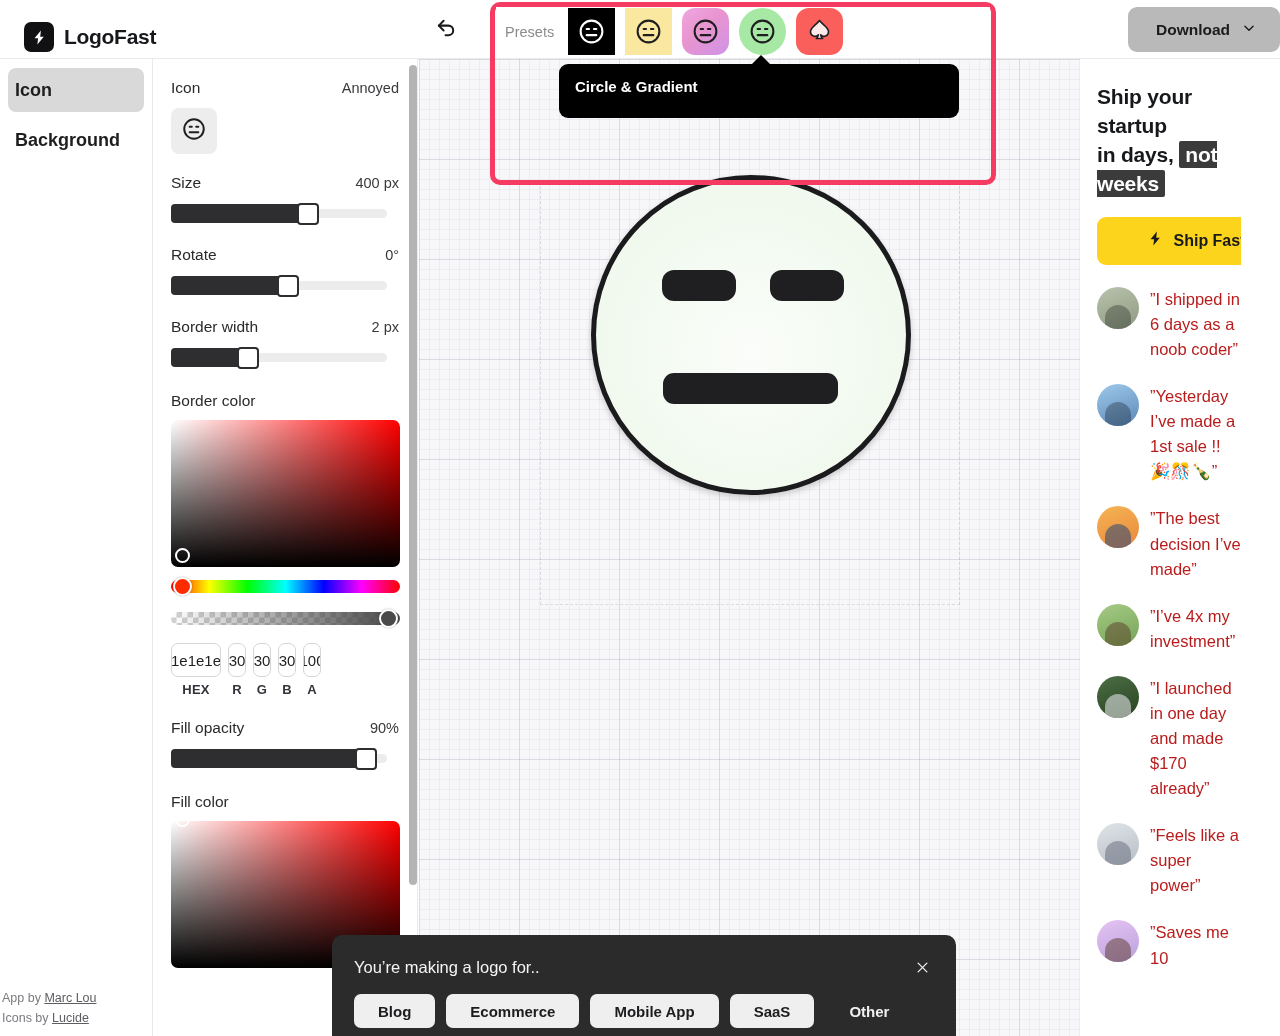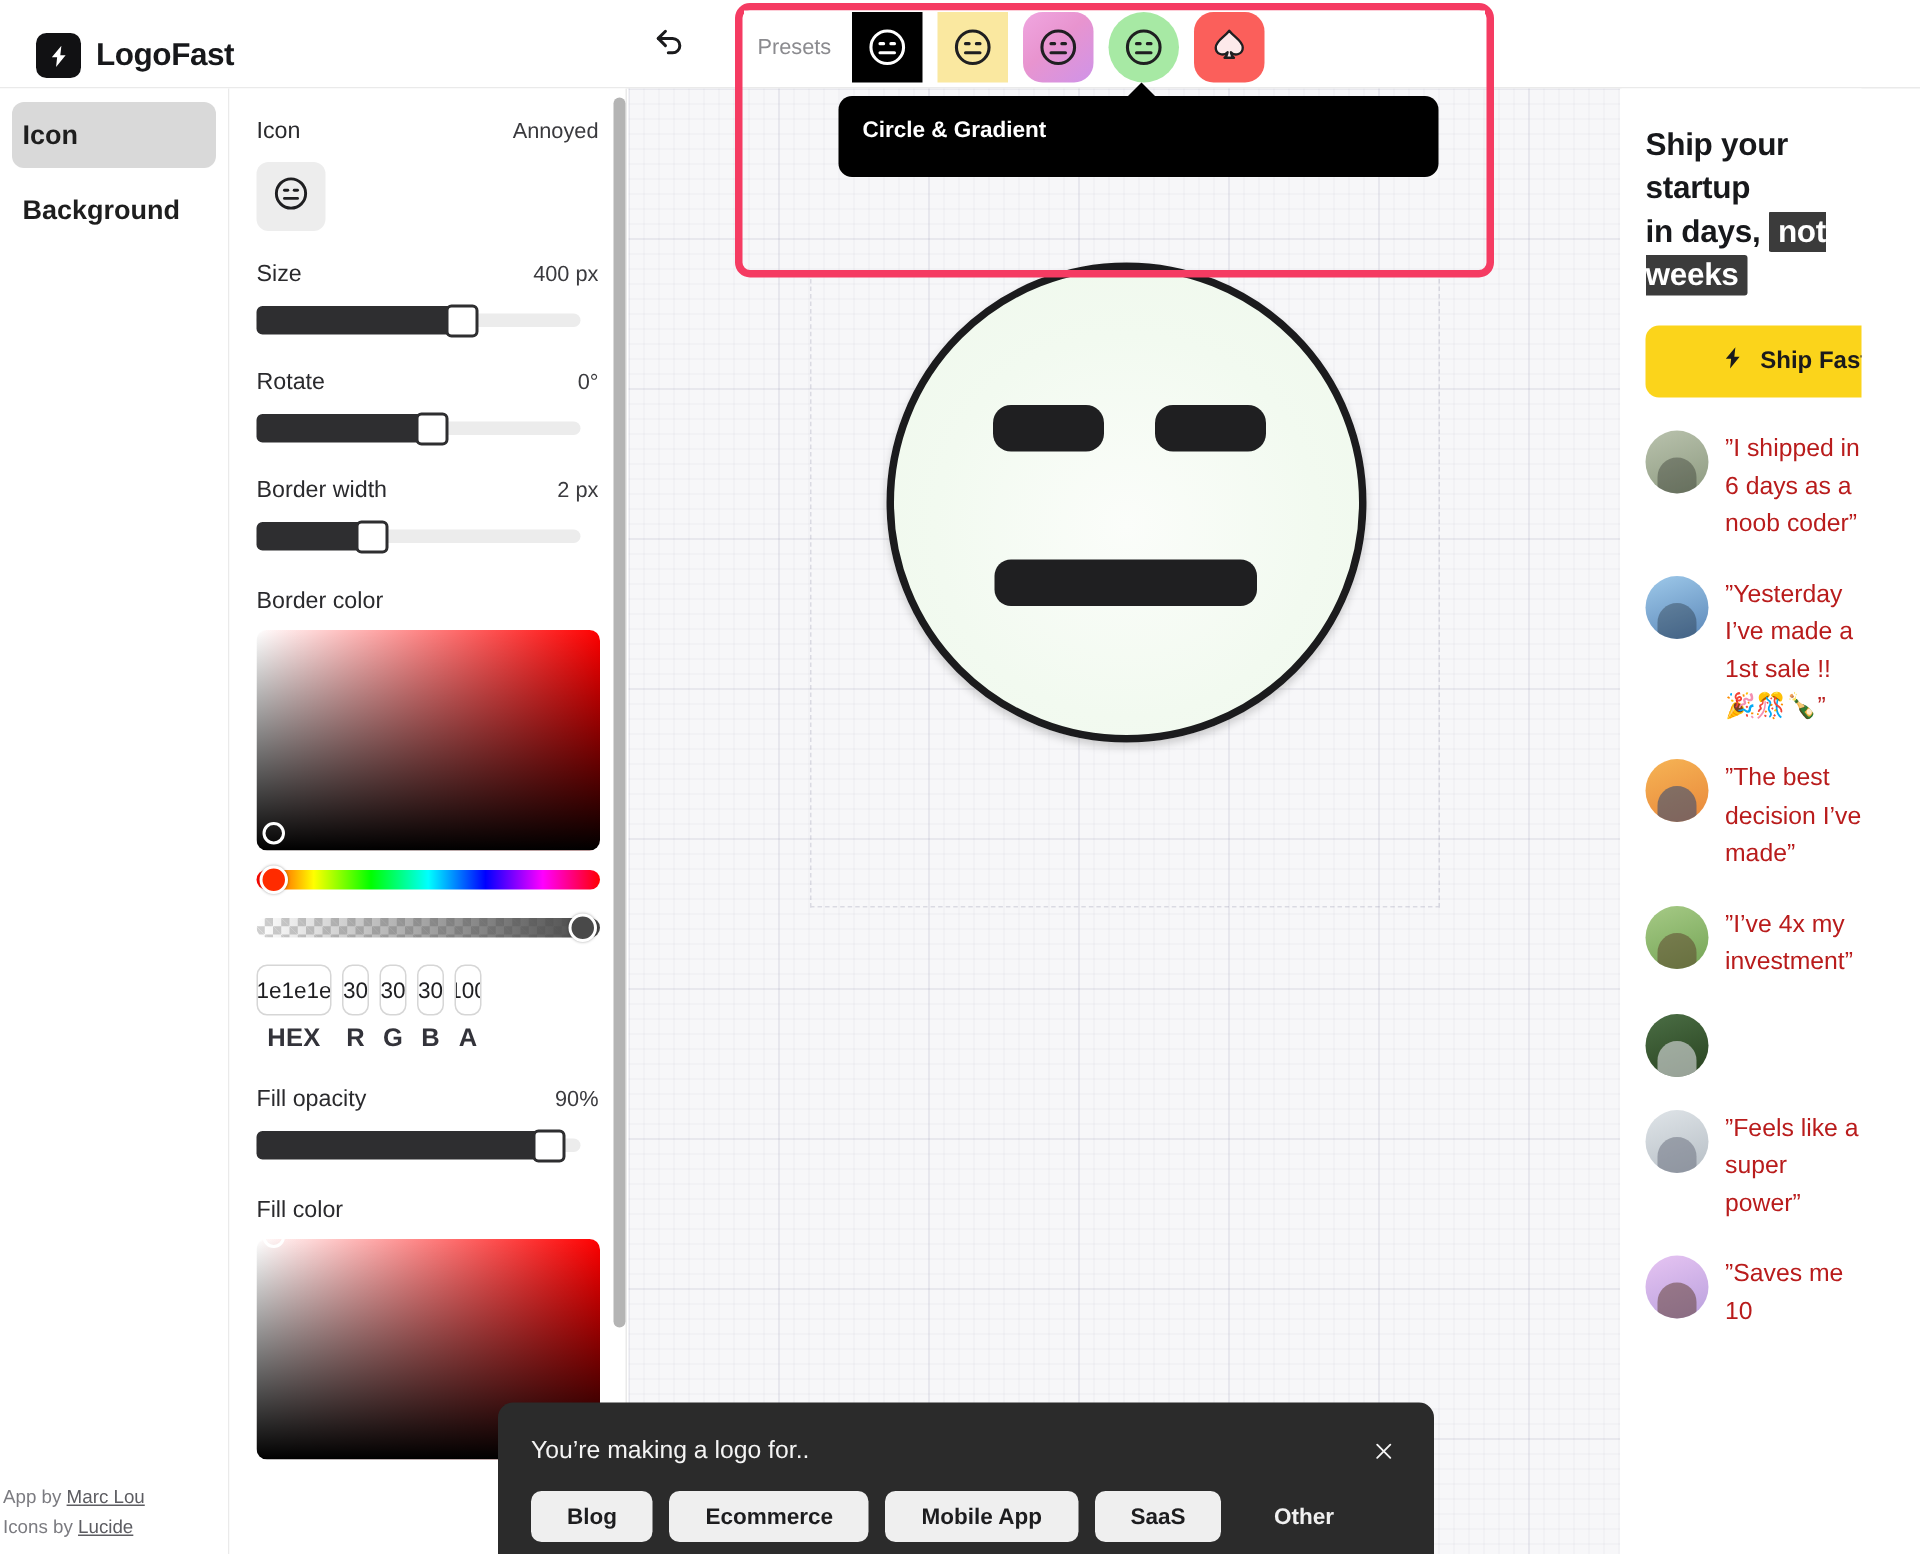--- a/index.html
+++ b/index.html
@@ -160,21 +160,21 @@
 
   .fields { margin-top: 18px; display: flex; gap: 7px; }
   .field-col { display: flex; flex-direction: column; align-items: center; }
   .field-box {
     height: 34px; border: 1px solid #d6d6d6; border-radius: 7px;
     display: flex; align-items: center; justify-content: center;
     font-size: 15px; color: #1f1f22; overflow: hidden; cursor: text;
   }
   .fb-hex { width: 50px; }
   .fb-num { width: 18px; }
-  .field-cap { margin-top: 5px; font-size: 17px; font-weight: 700; color: #33333a; letter-spacing: .2px; }
+  .field-cap { margin-top: 5px; font-size: 13px; font-weight: 700; color: #33333a; letter-spacing: .2px; }
 
   
   .panel-scroll {
     position: absolute; left: 409px; top: 65px; width: 8px; height: 820px;
     background: #b4b4b4; border-radius: 5px; z-index: 20; cursor: pointer;
   }
 
   
   .canvas {
     position: absolute; left: 419px; top: 59px; width: 661px; height: 977px;
@@ -278,20 +278,28 @@
 
   <button class="undo-btn">
     <span>
       <svg width="23" height="23" viewBox="0 0 24 24" fill="none" stroke="#1b1b1d" stroke-width="2.1" stroke-linecap="round" stroke-linejoin="round">
         <path d="M9 14 L4 9 L9 4"></path>
         <path d="M4 9 h10 a5 5 0 0 1 0 10 h-3"></path>
       </svg>
     </span>
   </button>
 
+  <button class="download-btn">
+    <span>Download</span>
+    <span>
+      <svg width="14" height="14" viewBox="0 0 24 24" fill="none" stroke="#1b1b1d" stroke-width="2.4" stroke-linecap="round" stroke-linejoin="round">
+        <path d="M5 9 L12 16 L19 9"></path>
+      </svg>
+    </span>
+  </button>
 
   <div class="leftnav">
     <div class="nav-item active">
       <span>Icon</span>
     </div>
     <div class="nav-item">
       <span>Background</span>
     </div>
     <div class="credits">
       <div>
@@ -527,20 +535,21 @@
     <div class="testi">
       <div class="avatar" style="background:linear-gradient(160deg,#a6ca86,#74a455)">
           <div class="av-face" style="background:rgba(90,60,40,.5)"></div>
         </div>
       <div class="testi-text">”I’ve 4x my investment”</div>
     </div>
     <div class="testi">
       <div class="avatar" style="background:linear-gradient(160deg,#4b6e45,#28421f)">
           <div class="av-face" style="background:rgba(225,225,230,.6)"></div>
         </div>
+      <div class="testi-text">”I launched in one day and made $170 already”</div>
     </div>
     <div class="testi">
       <div class="avatar" style="background:linear-gradient(160deg,#dfe4e8,#b6bec5)">
           <div class="av-face" style="background:rgba(110,115,130,.55)"></div>
         </div>
       <div class="testi-text">”Feels like a super power”</div>
     </div>
     <div class="testi">
       <div class="avatar" style="background:linear-gradient(160deg,#e6c4f2,#b9a0dd)">
           <div class="av-face" style="background:rgba(90,55,40,.5)"></div>

